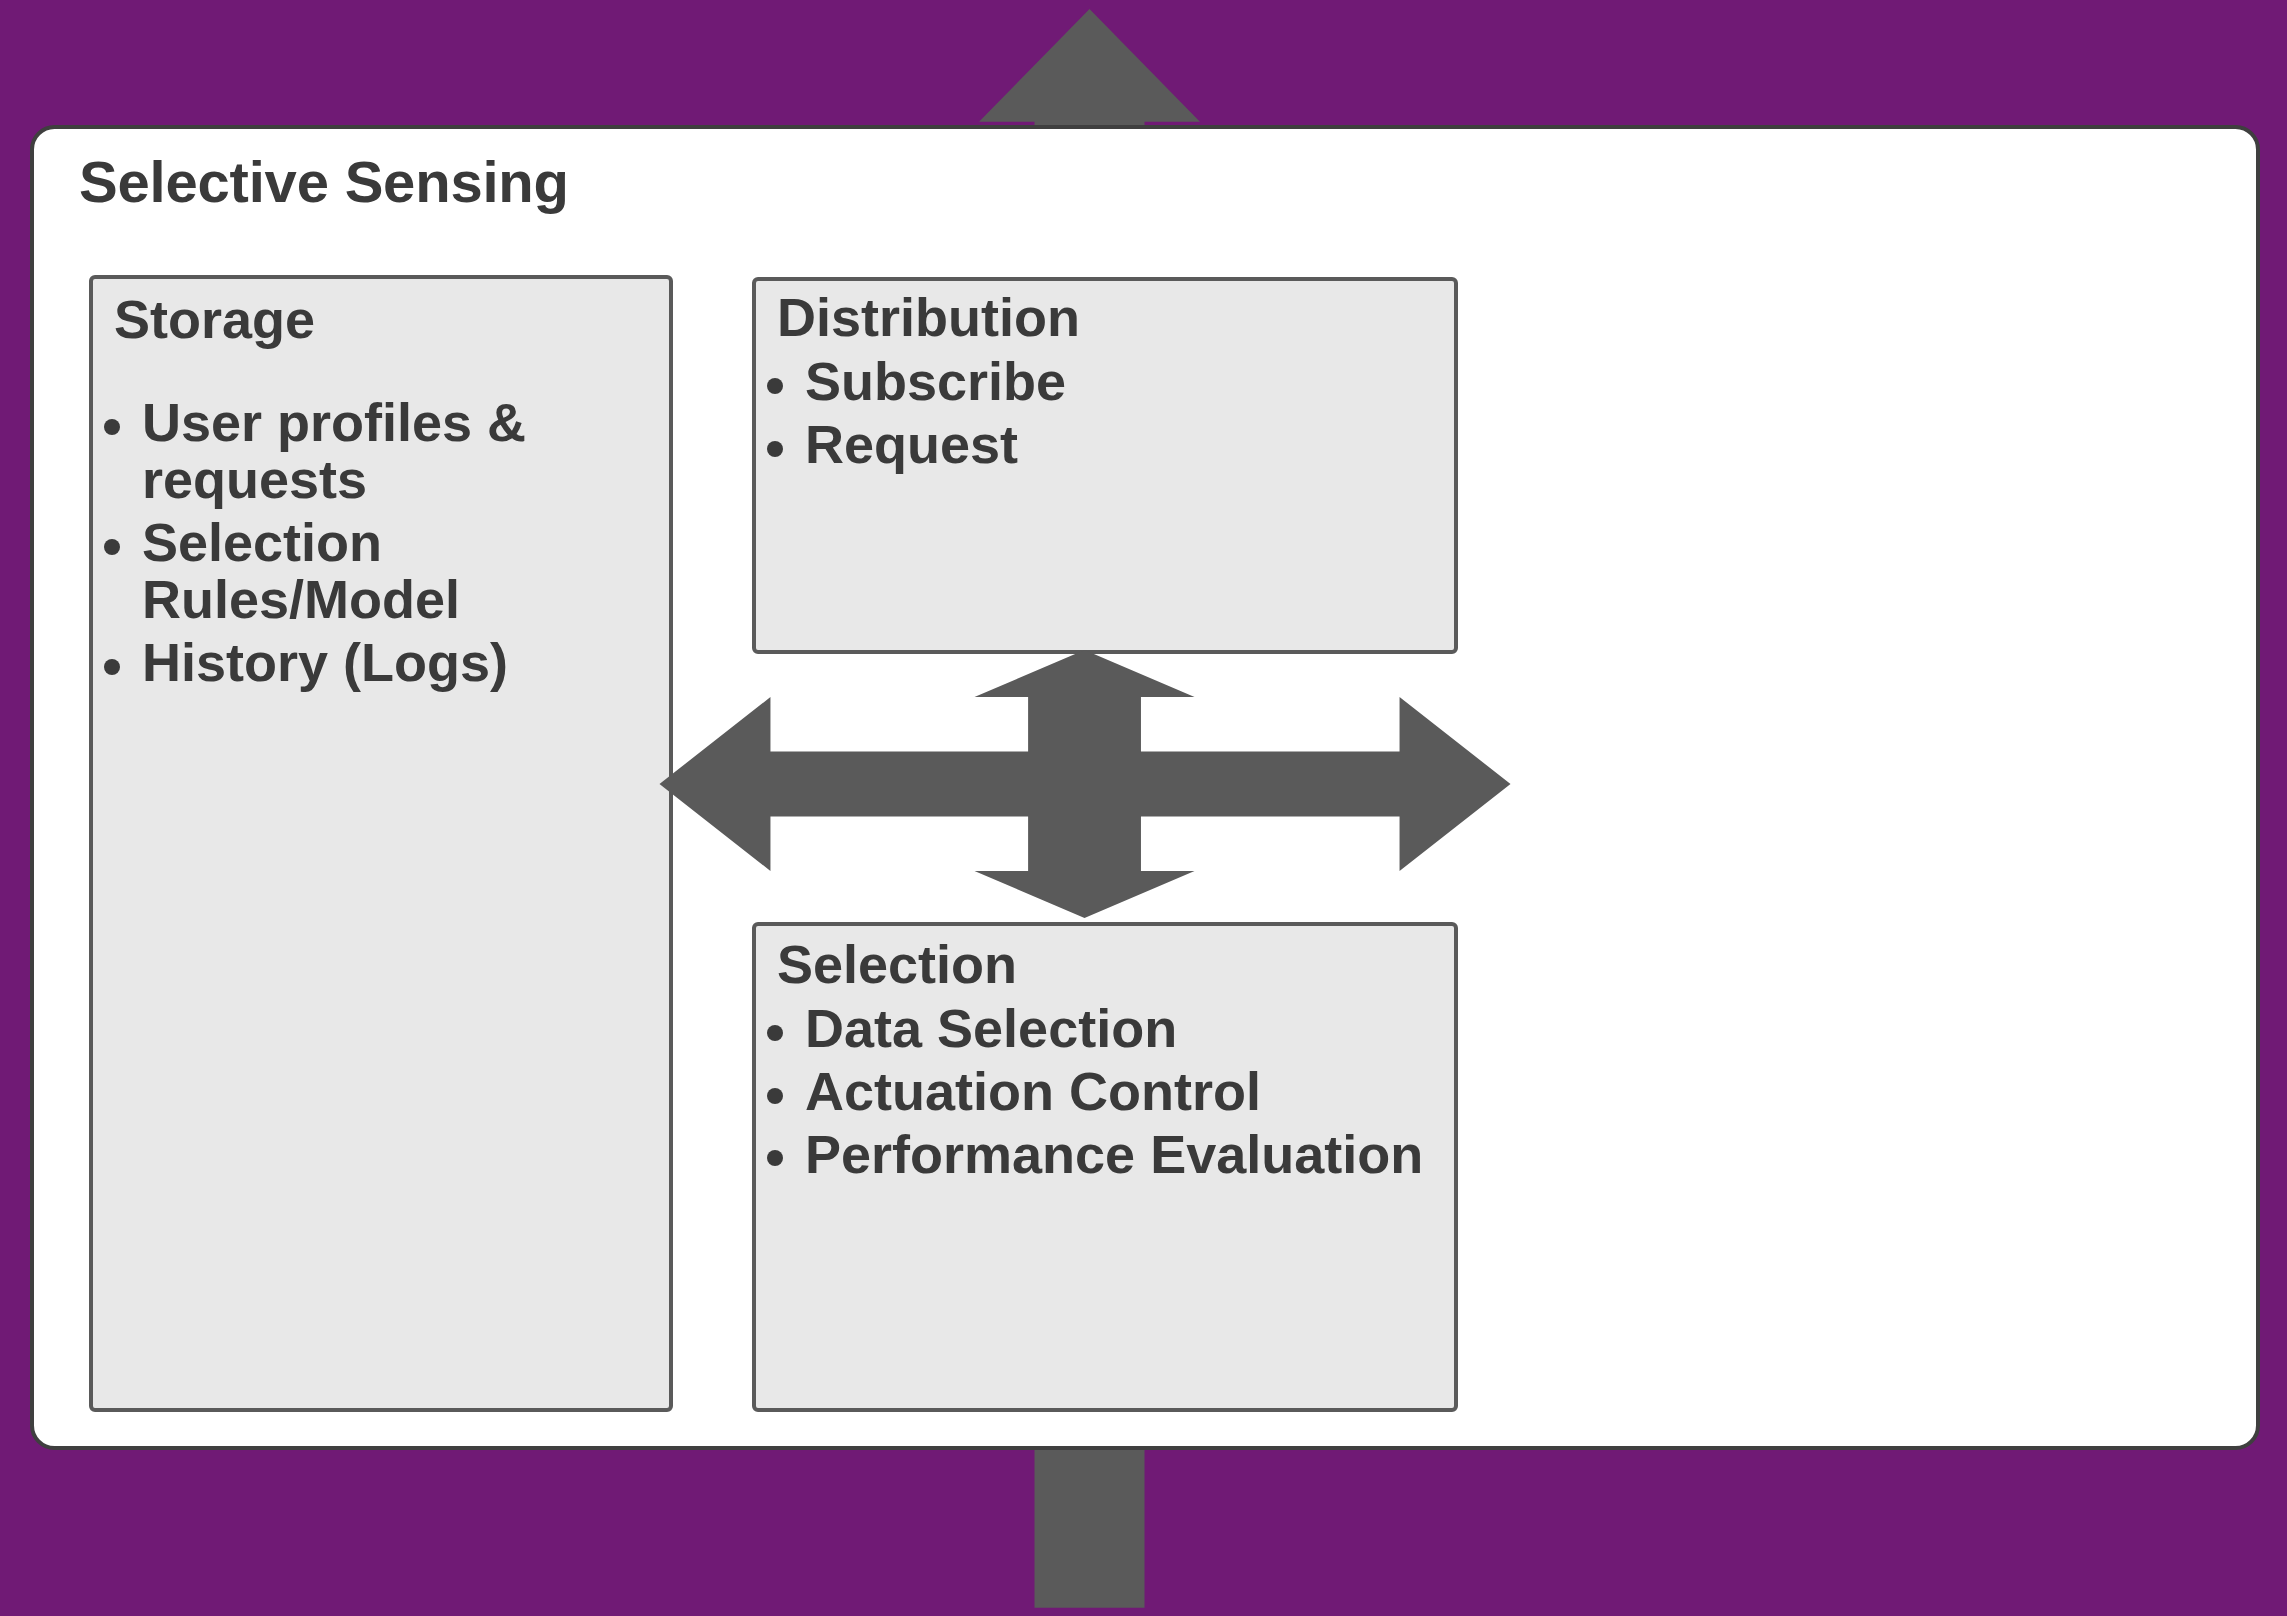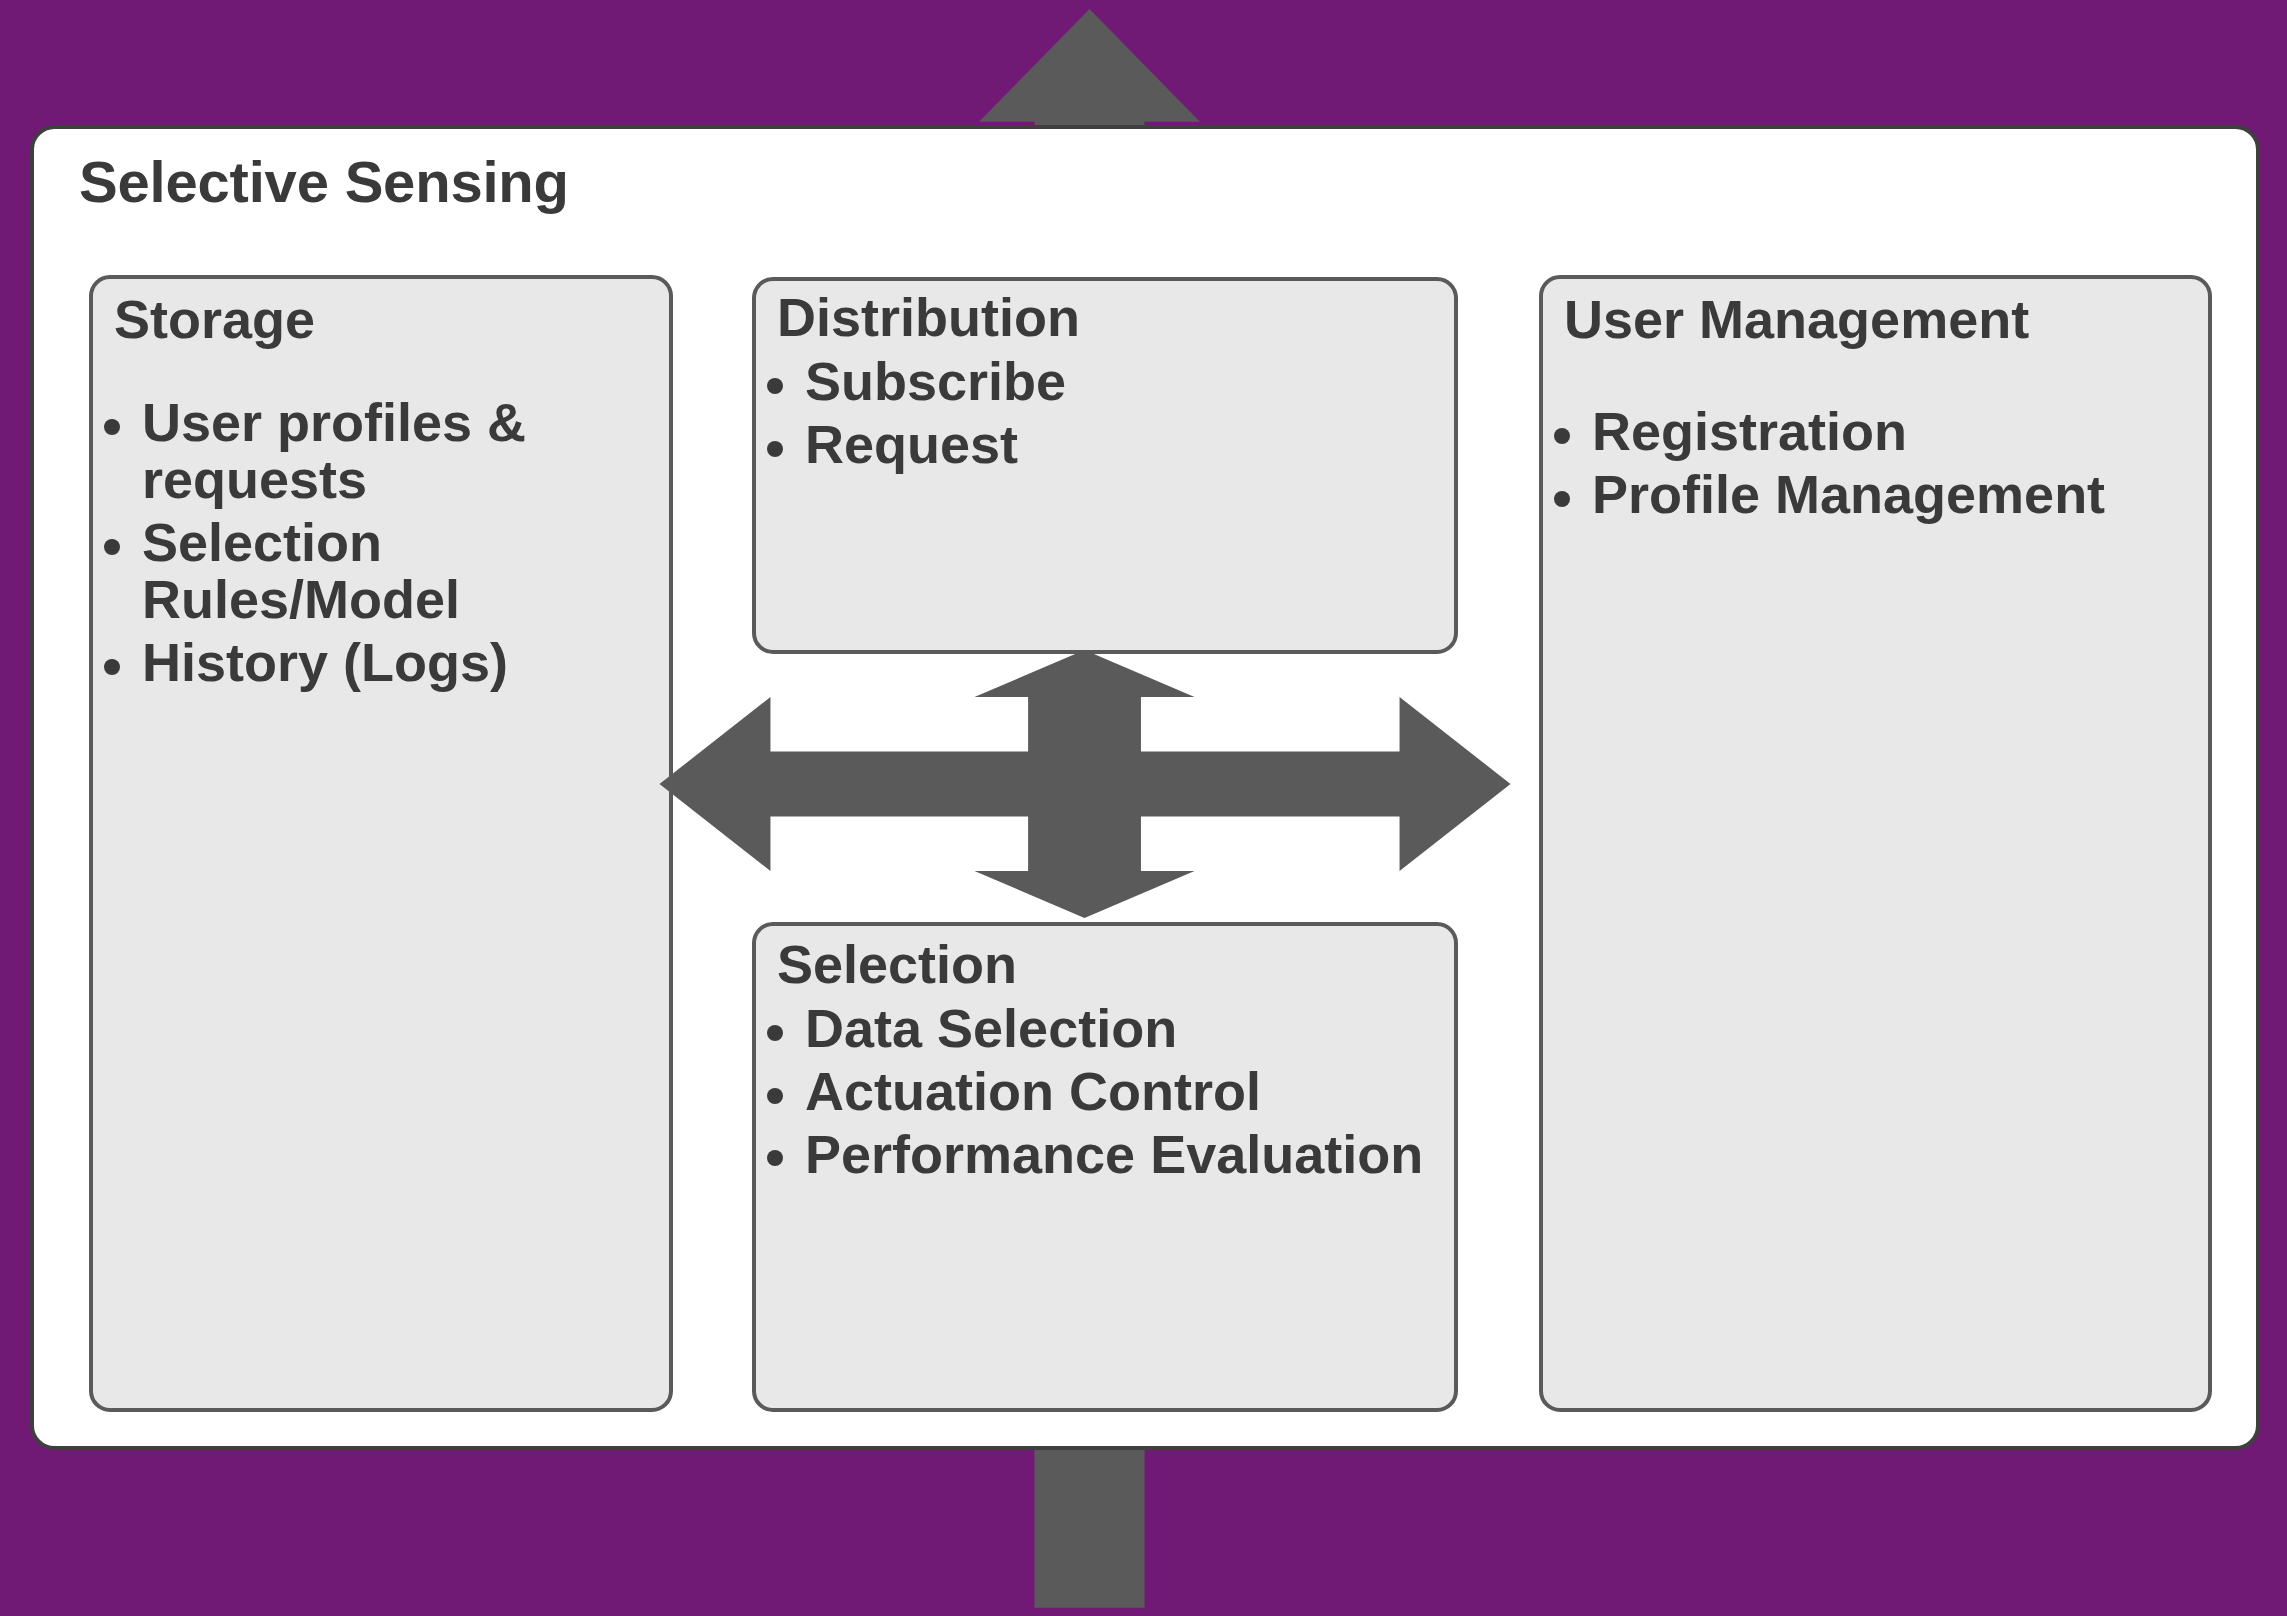--- a/index.html
+++ b/index.html
@@ -21,21 +21,21 @@
     position:absolute;left:45px;top:19px;
     font-size:58px;font-weight:bold;color:#3a3a3a;
     letter-spacing:-0.2px;white-space:nowrap;
   }
 
   
   .module{
     position:absolute;box-sizing:border-box;
     background:#e8e8e8;
     border:4.7px solid #5a5a5a;
-    border-radius:21px;
+    border-radius:6px;
     z-index:5;
     overflow:hidden;
   }
   .module-title{
     font-size:54px;font-weight:bold;color:#3a3a3a;
     line-height:1.02;white-space:nowrap;
   }
   .bullets{list-style:none;margin:0;padding:0;}
   .bullets li{
     position:relative;
@@ -107,27 +107,20 @@
 
     <div class="module" id="mod-selection">
       <div class="module-title">Selection</div>
       <ul class="bullets">
         <li>Data Selection</li>
         <li>Actuation Control</li>
         <li>Performance Evaluation</li>
       </ul>
     </div>
 
-    <div class="module" id="mod-usermgmt">
-      <div class="module-title">User Management</div>
-      <ul class="bullets">
-        <li>Registration</li>
-        <li>Profile Management</li>
-      </ul>
-    </div>
   </div>
 
   <svg class="arrow" id="arrow-cross" viewBox="0 0 905 285">
 
     <polygon fill="#5a5a5a" points="
       0,142.5
       118,50
       118,108
       392,108
       392,50

